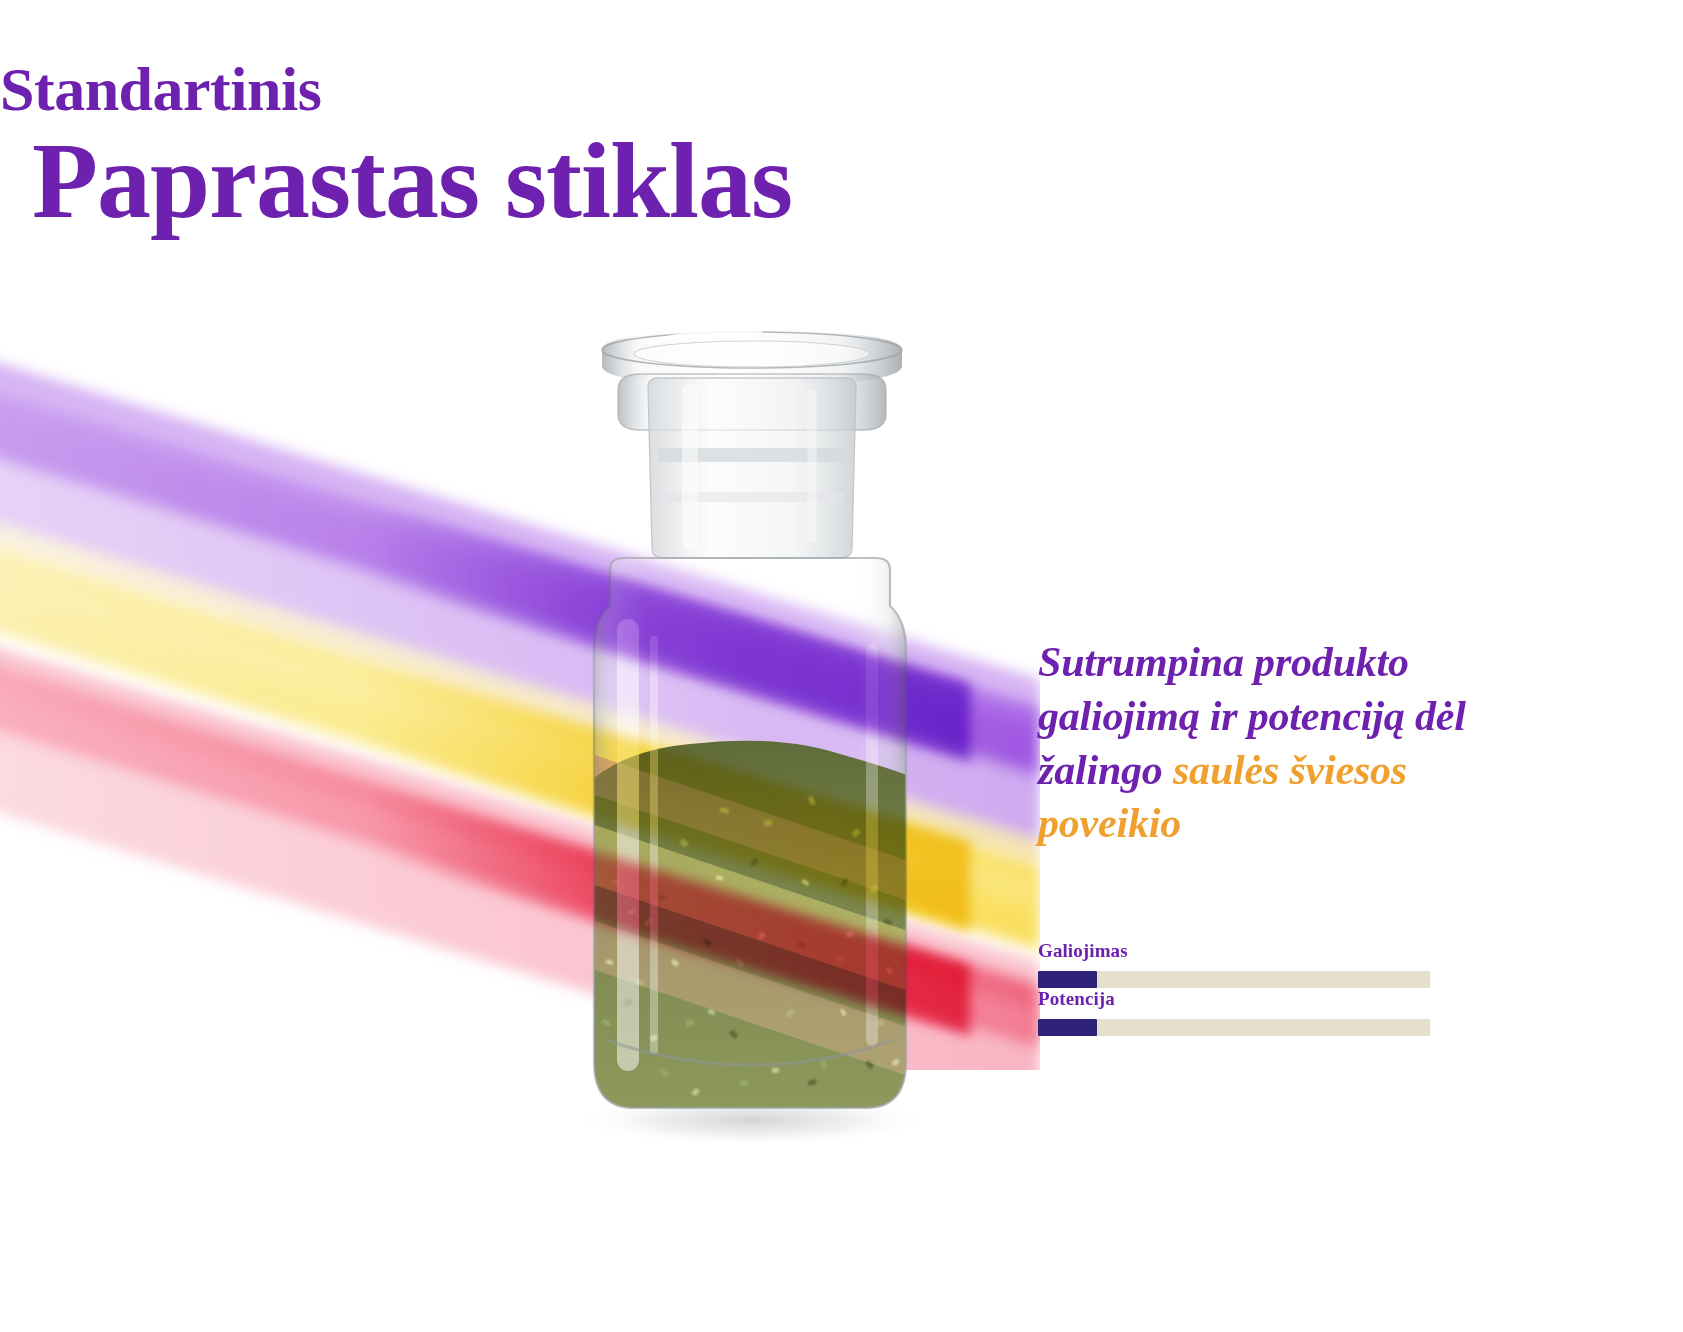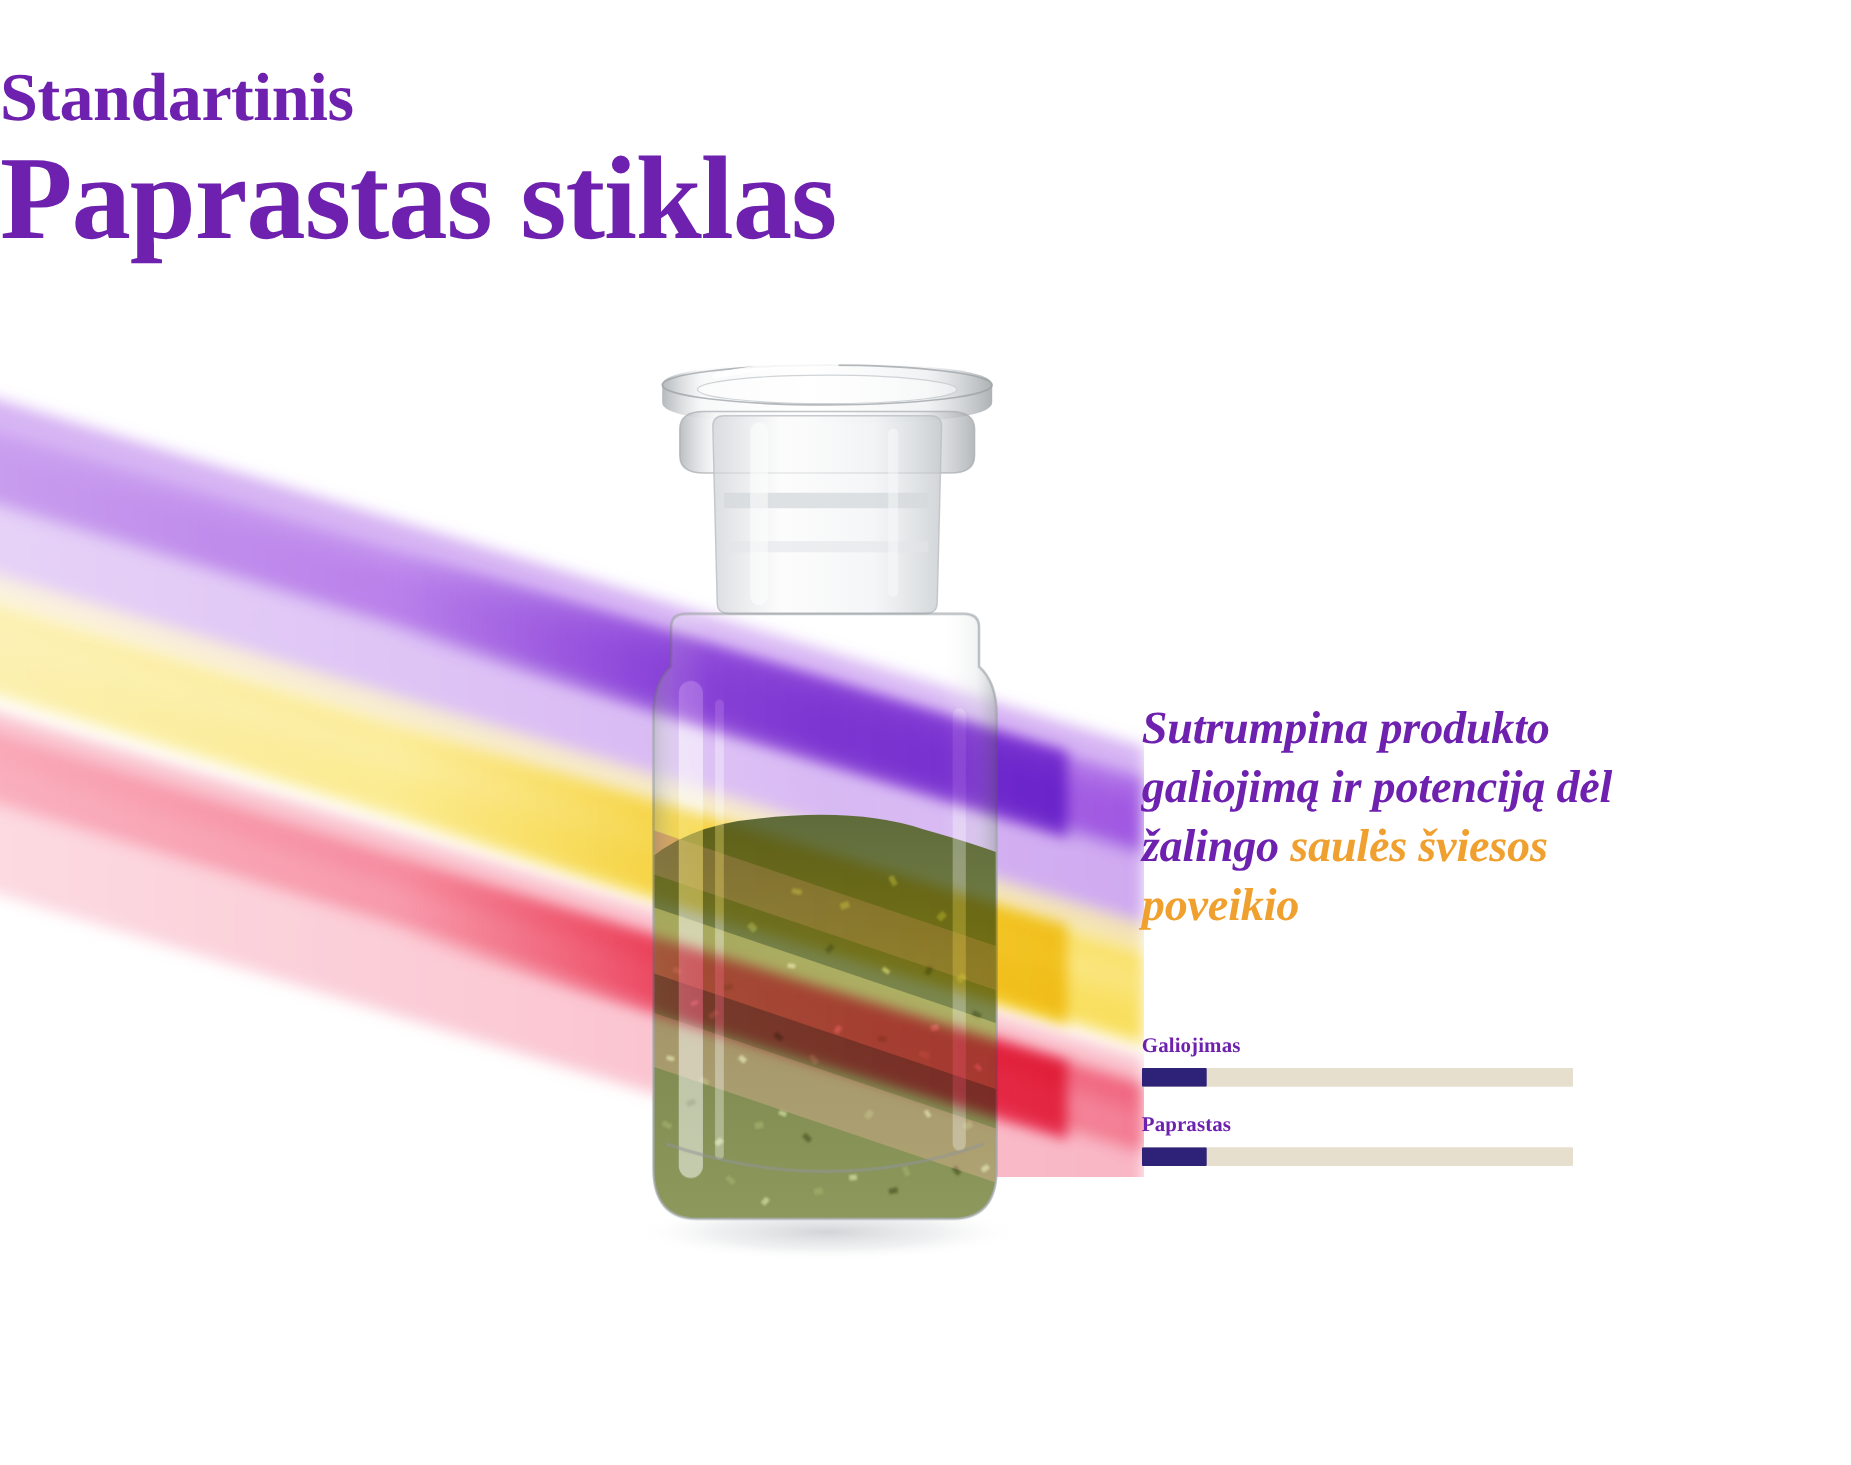--- a/index.html
+++ b/index.html
@@ -43,20 +43,21 @@
   }
   .headline {
     font-family: "Liberation Serif", "DejaVu Serif", serif;
     font-weight: 700;
     font-size: 108px;
     line-height: 1.02;
     letter-spacing: -1px;
     color: #6E21AE;
     margin: 0;
     display: block;
+    padding-left: 32px;
   }
 
   
   .rays {
     position: absolute;
     left: -60px;
     top: 250px;
     width: 1100px;
     height: 820px;
     z-index: 10;
@@ -107,21 +108,21 @@
   }
   .info-copy .hl { color: #F0A02E; }
 
   .meters {
     position: absolute;
     left: 1038px;
     top: 940px;
     width: 392px;
     z-index: 45;
   }
-  .meter { margin-bottom: 24px; }
+  .meter { }
   .meter:last-child { margin-bottom: 0; }
   .meter-label {
     font-family: "Liberation Serif", "DejaVu Serif", serif;
     font-weight: 700;
     font-size: 19px;
     color: #6E21AE;
     margin: 0 0 9px 0;
     letter-spacing: 0.1px;
   }
   .meter-track {
@@ -385,21 +386,21 @@
   <div class="meters">
 
     <div class="meter">
       <div class="meter-label">Galiojimas</div>
       <div class="meter-track" style="background: rgb(231, 223, 205);">
         <div class="meter-fill" style="width: 15%; background: rgb(46, 34, 120);"></div>
       </div>
     </div>
 
     <div class="meter">
-      <div class="meter-label">Paprastas</div>
+      <div class="meter-label">Potencija</div>
       <div class="meter-track" style="background: rgb(231, 223, 205);">
         <div class="meter-fill" style="width: 15%; background: rgb(46, 34, 120);"></div>
       </div>
     </div>
 
   </div>
 
 </div>
 
 </body></html>

